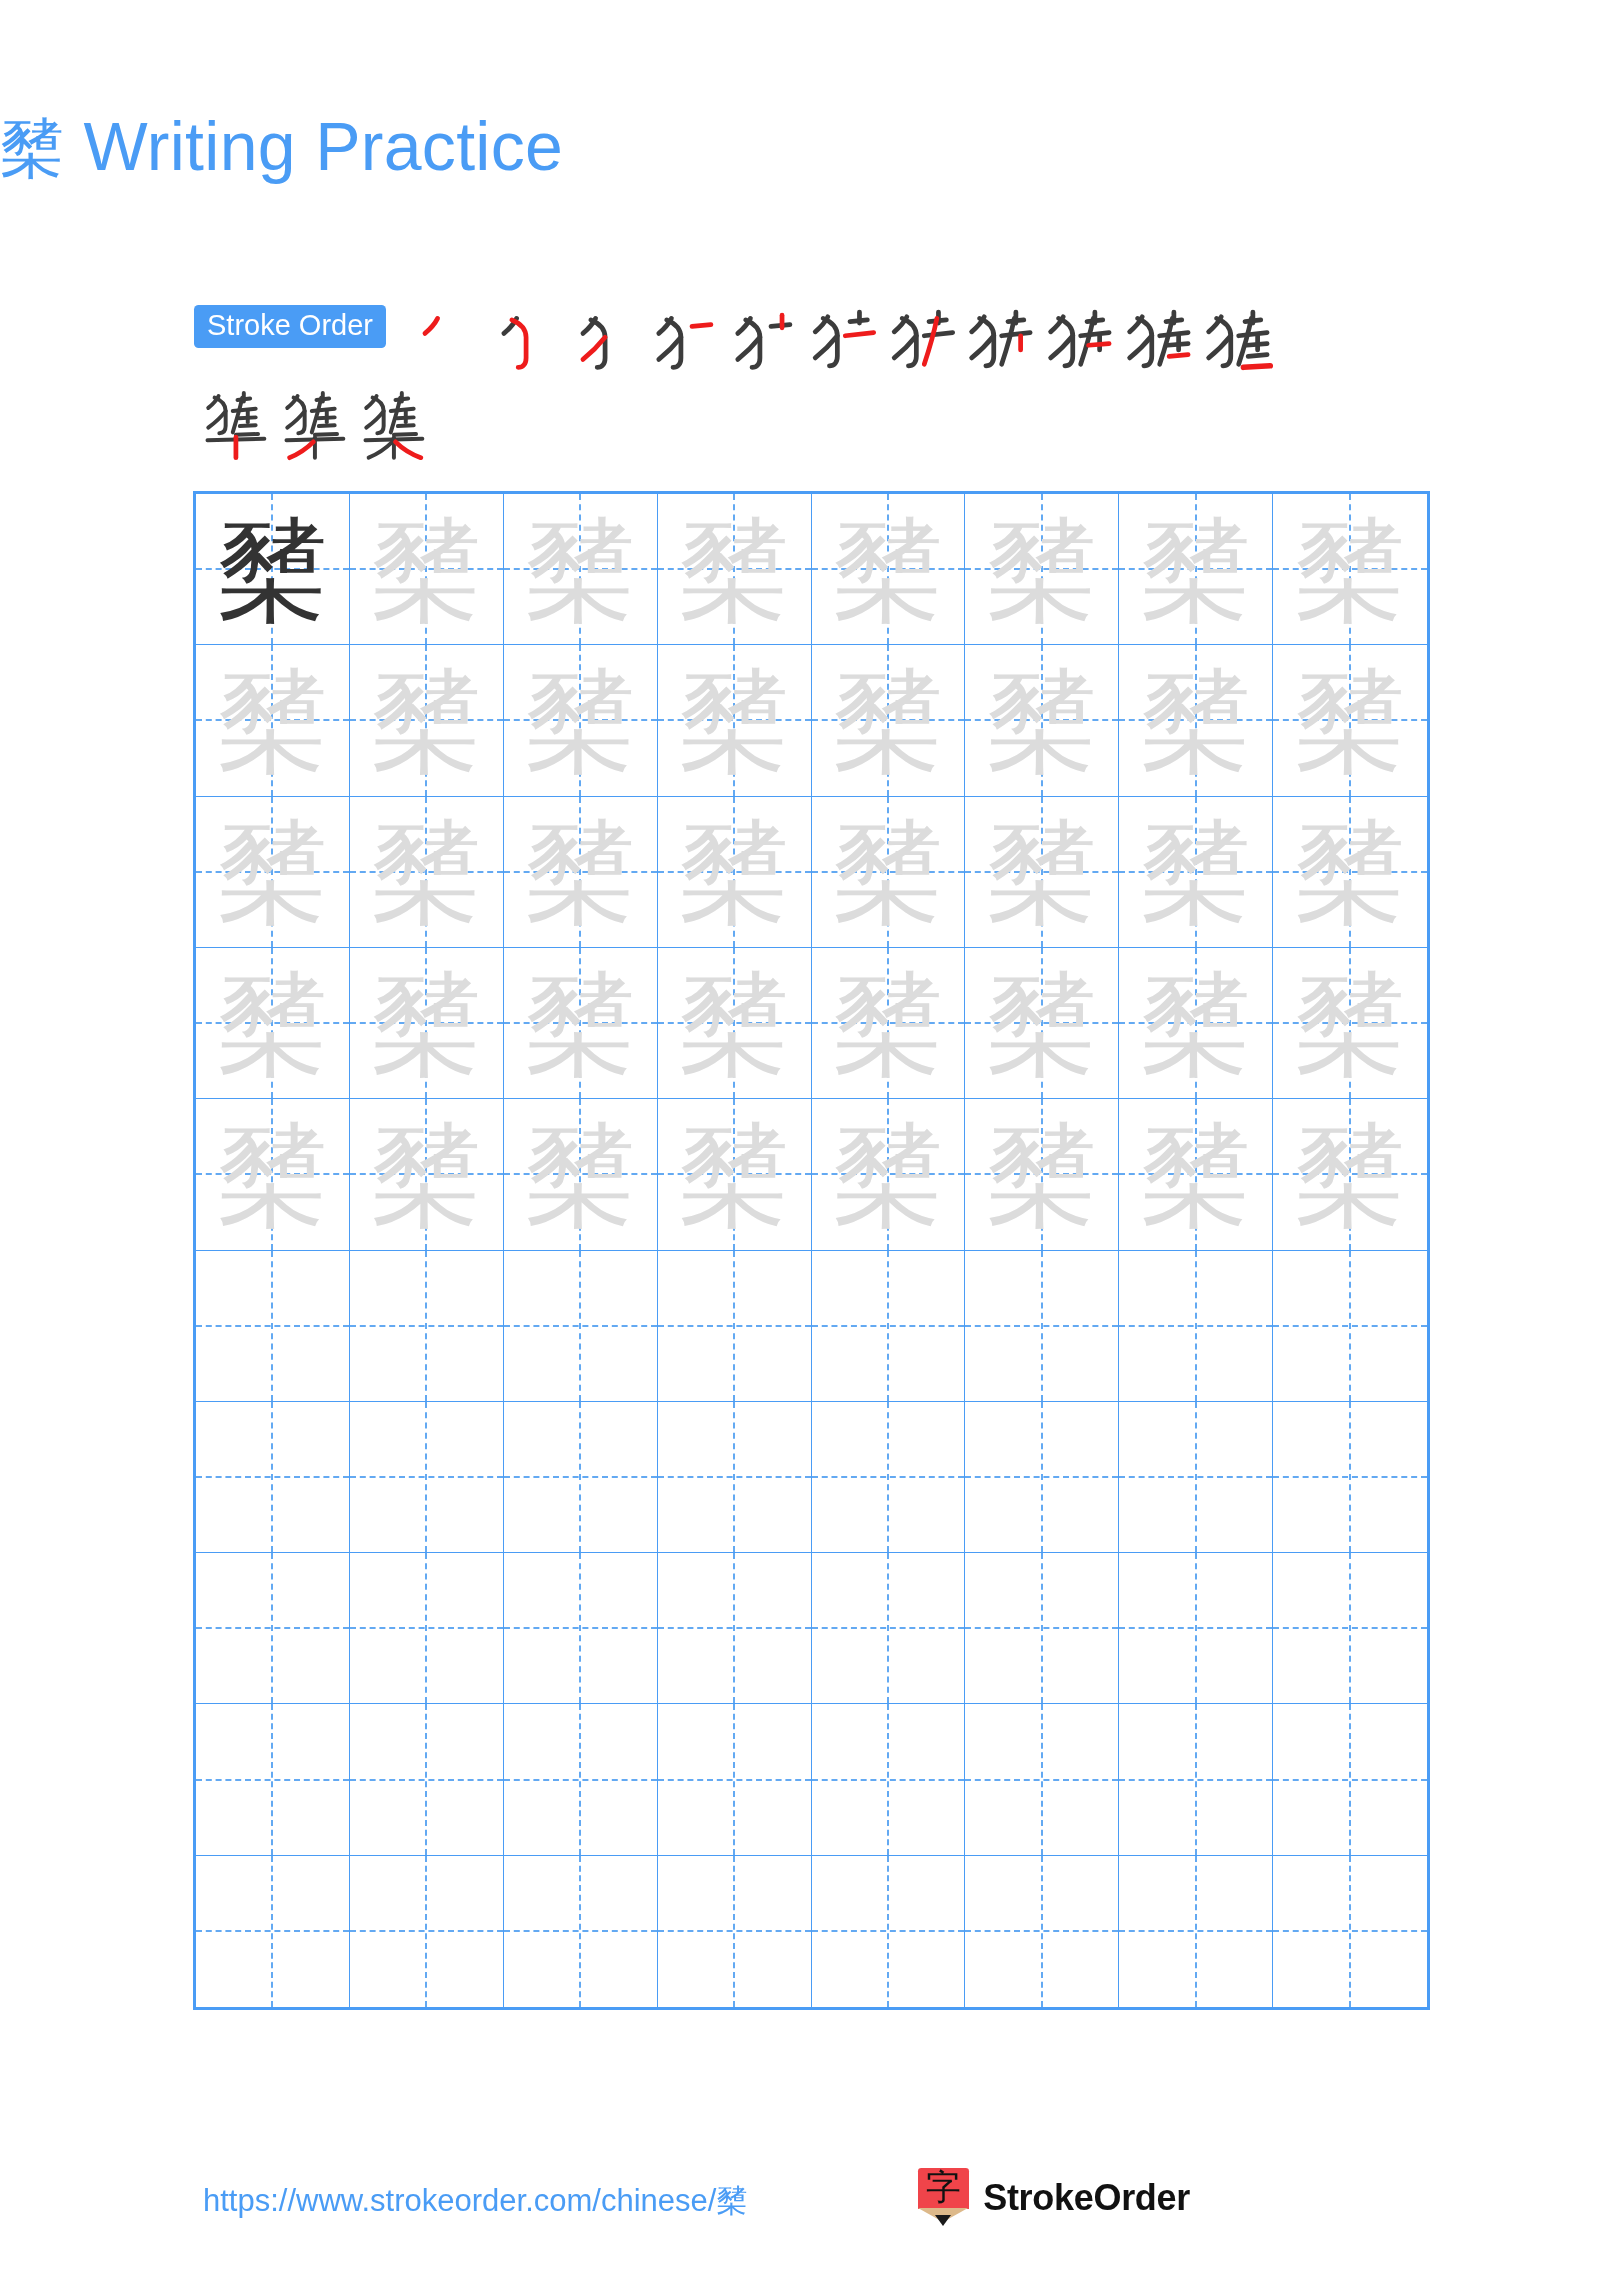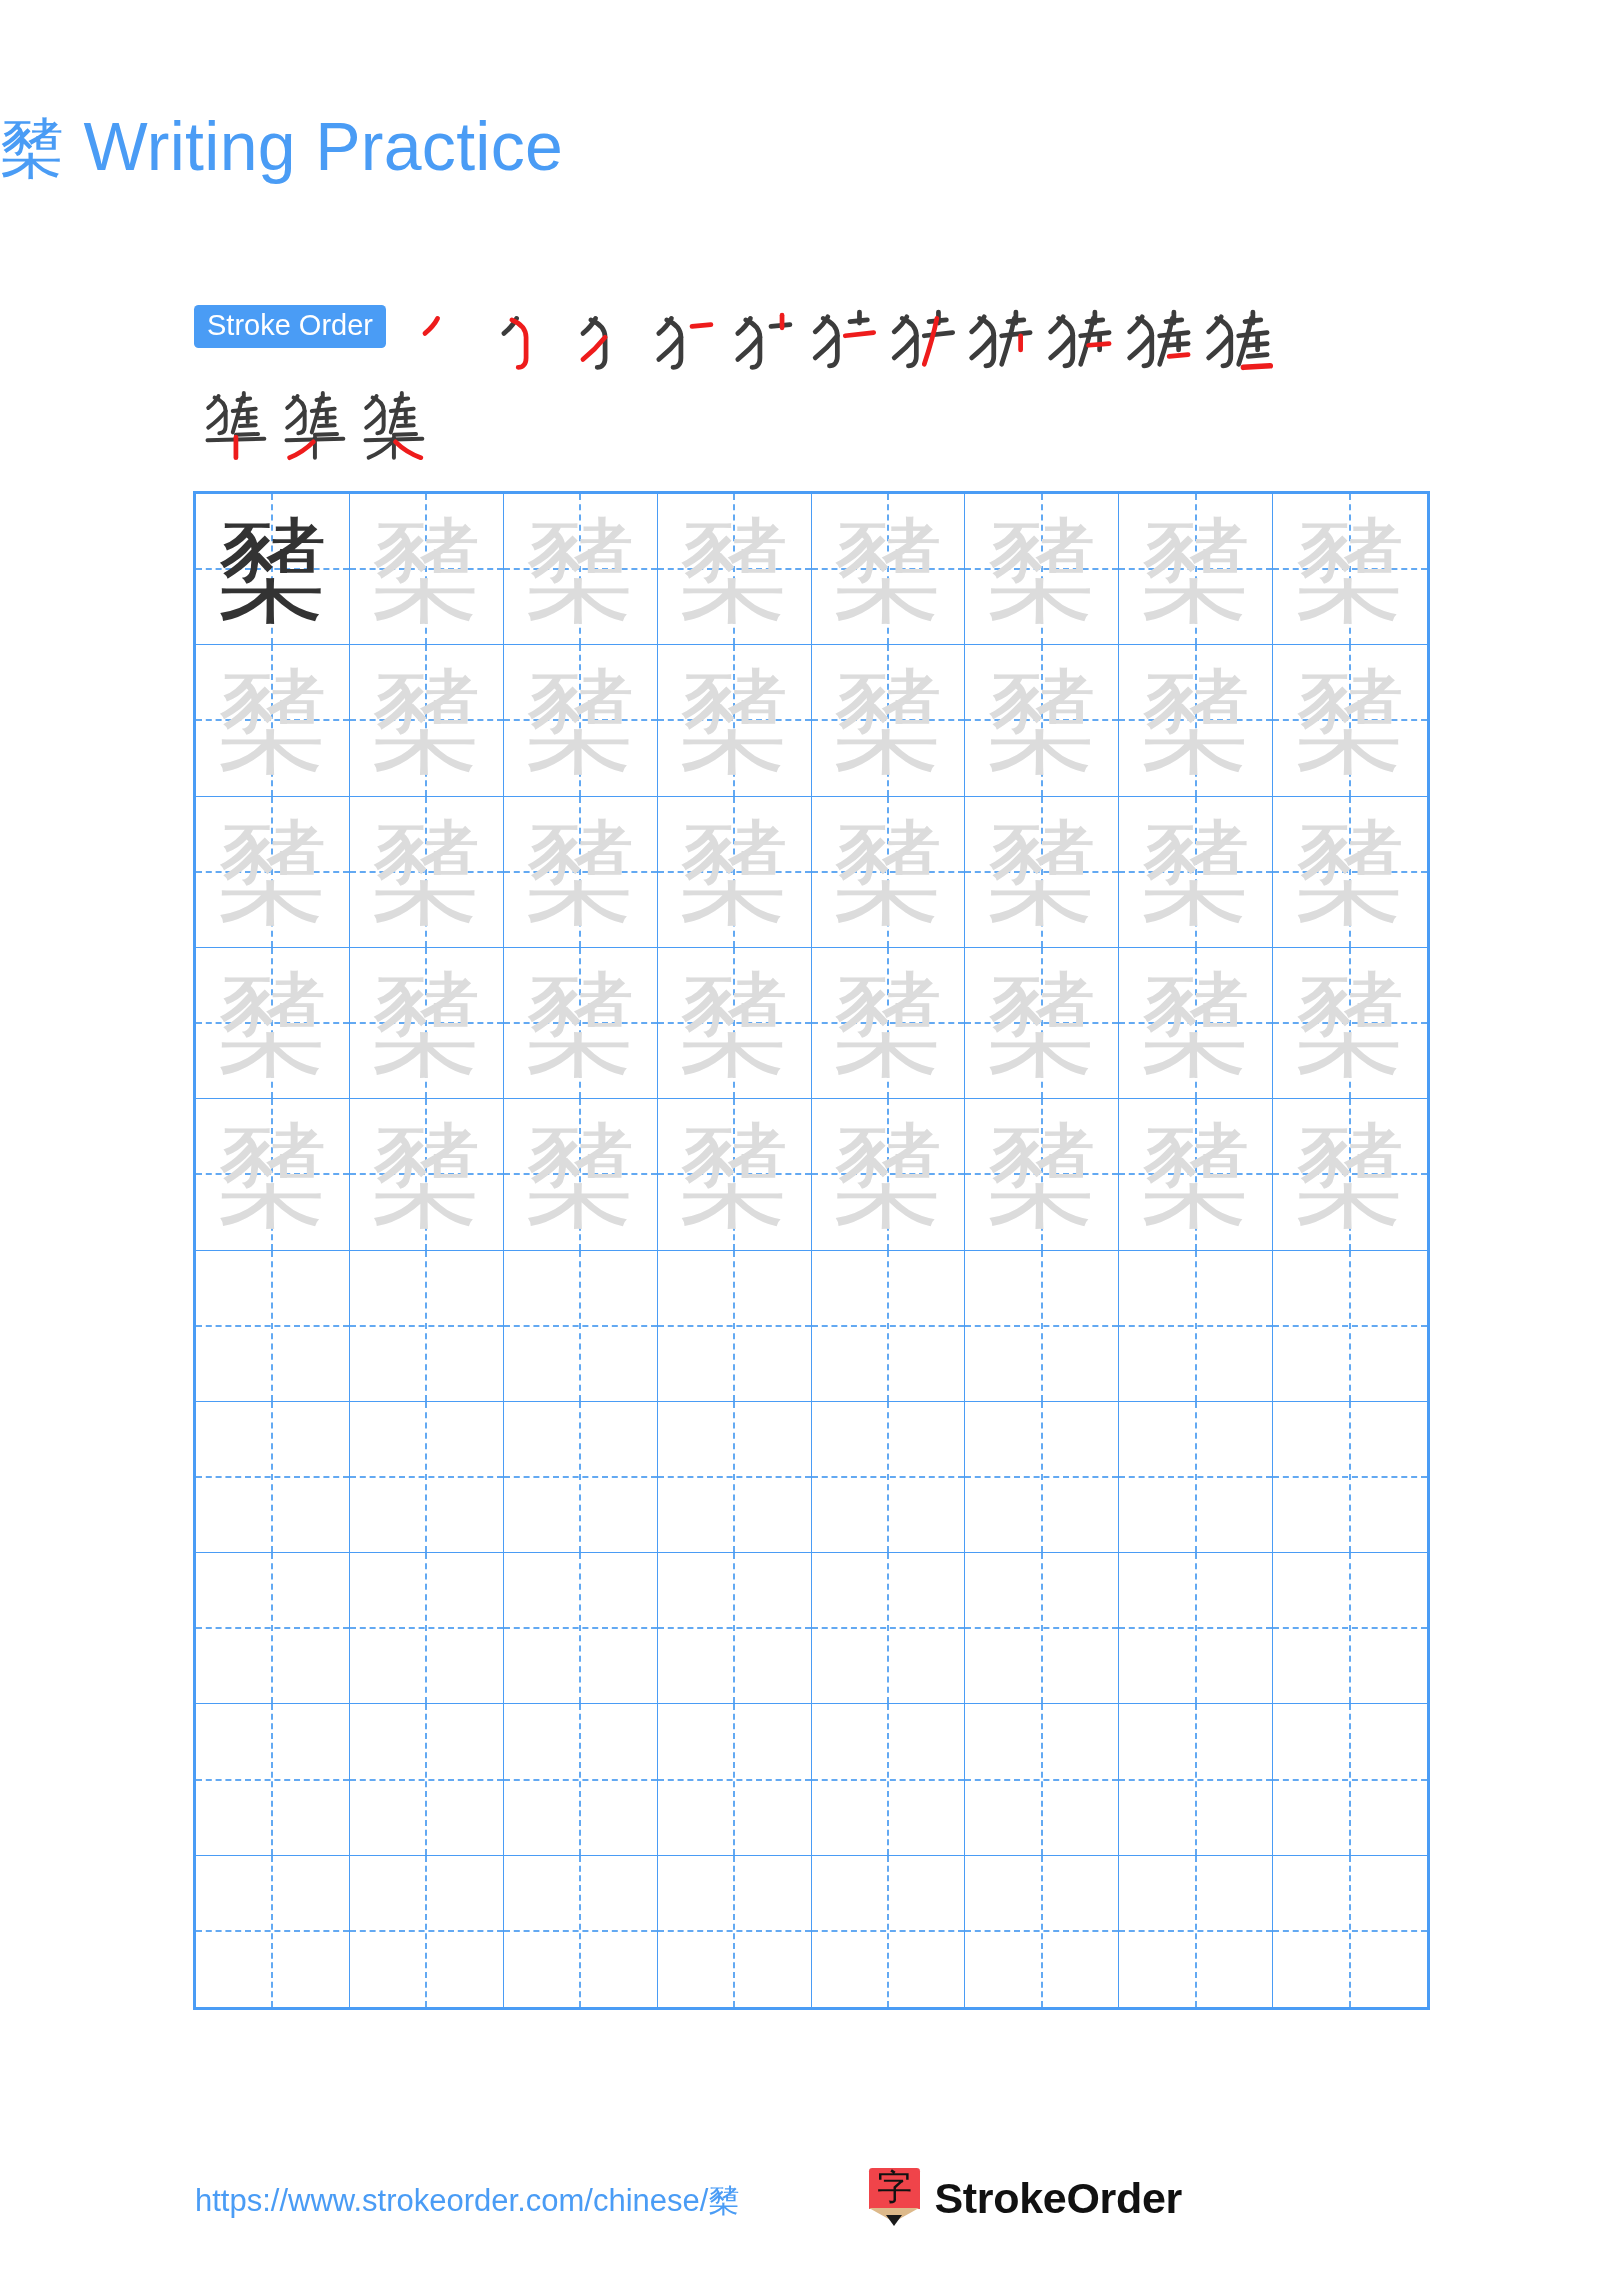--- a/index.html
+++ b/index.html
@@ -134,21 +134,21 @@
     line-height: 1;
     z-index: 2;
     user-select: none;
   }
   .cell-char.dark  { color: #333333; }
   .cell-char.trace { color: #dcdcdc; }
 
   
   .footer {
     position: absolute;
-    left: 0;
+    left: 8px;
     top: 2172px;
     width: 1366px;
     height: 85px;
   }
   .footer-url {
     position: absolute;
     left: 195px;
     top: 7.9px;
     color: #4a9cf5;
     font-size: 31px;
@@ -200,21 +200,21 @@
     height: 39px;
     display: flex;
     align-items: center;
     justify-content: center;
     font-family: "DejaVu Sans", "Liberation Sans", sans-serif;
     font-size: 35px;
     color: #111111;
     line-height: 1;
   }
   .brand-name {
-    font-size: 43px;
+    font-size: 36px;
     font-weight: bold;
     color: #111111;
     letter-spacing: -0.3px;
     white-space: nowrap;
   }
 </style>
 </head>
 <body>
 
 <div class="page-title">

